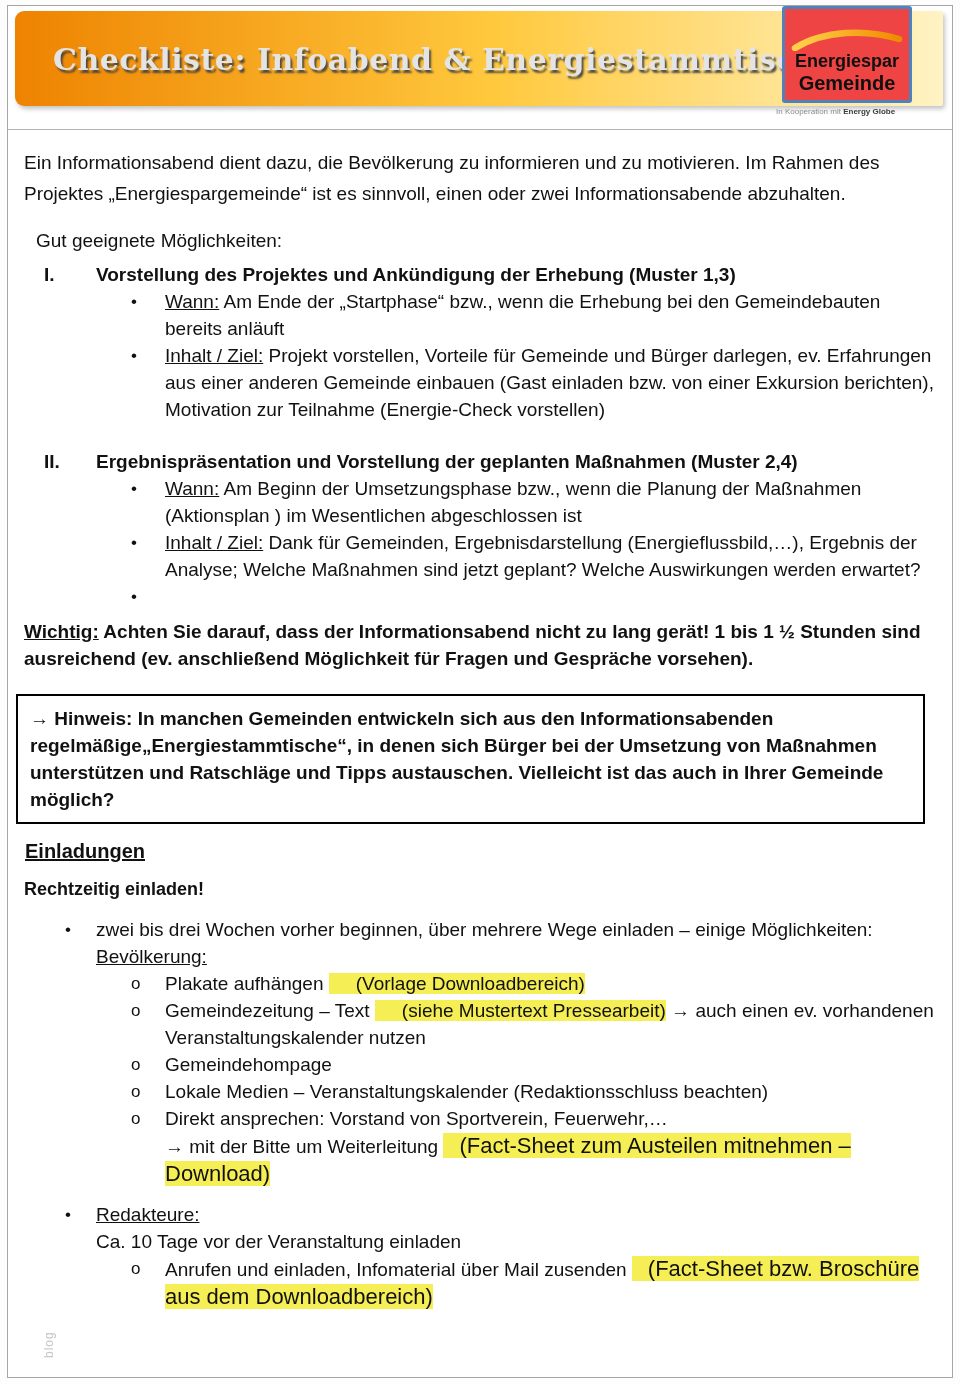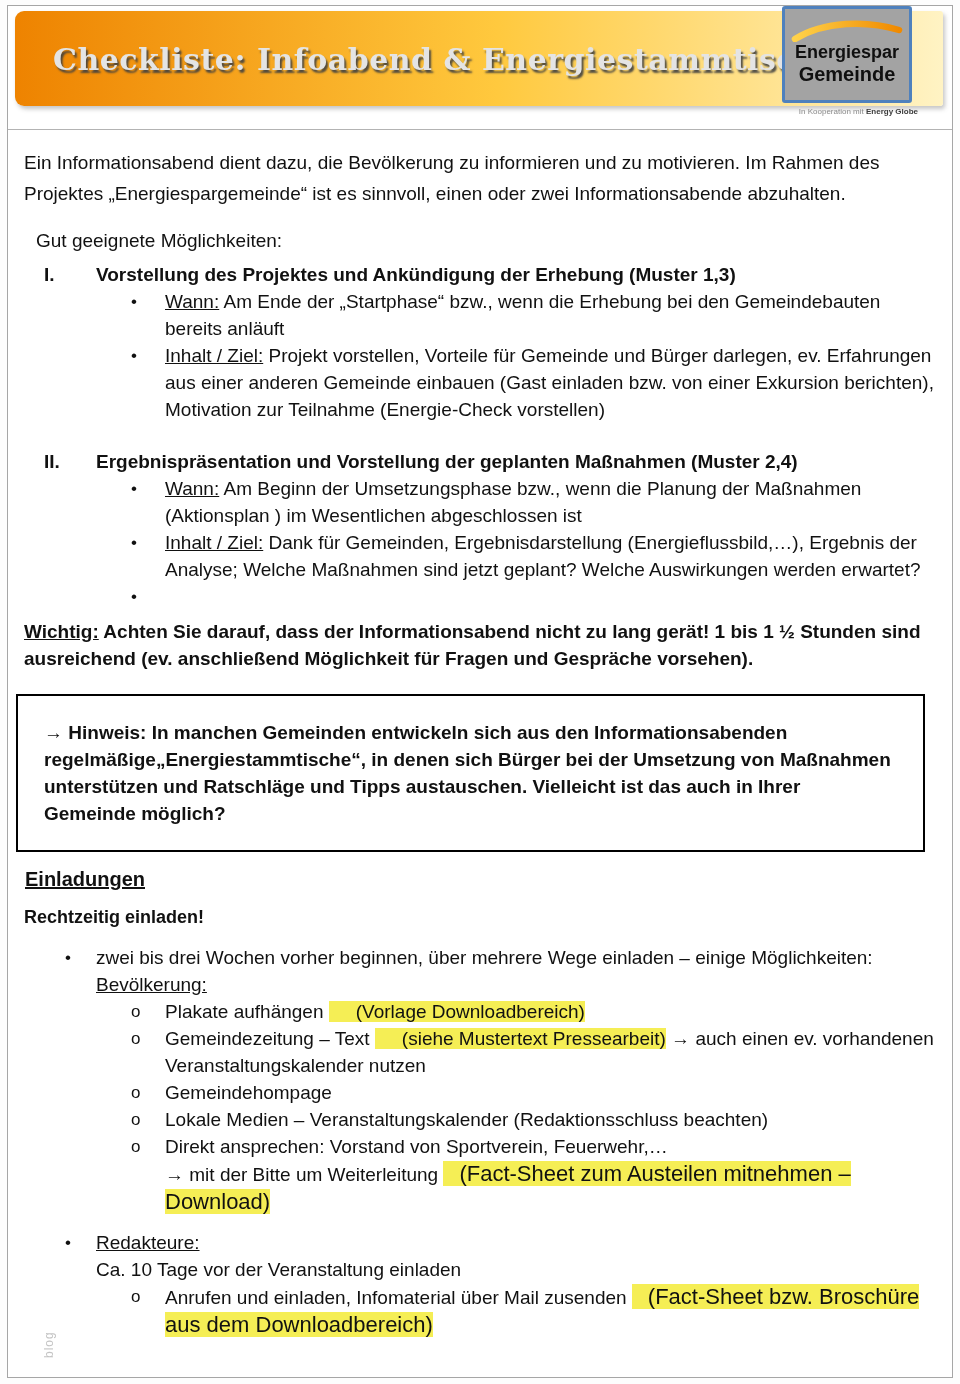--- a/index.html
+++ b/index.html
@@ -14,44 +14,44 @@
     position:absolute;left:7px;top:5px;right:9px;height:95px;border-radius:9px 3px 3px 9px;
     background:linear-gradient(90deg,var(--banner-start,#ee8300) 0%,var(--banner-mid,#ffc93e) 52%,var(--banner-end,#fff3c4) 100%);
     box-shadow:2px 3px 4px rgba(90,90,90,.35);
   }
   .banner-title{
     position:absolute;left:38px;top:50%;transform:translateY(-50%);
     font-family:"DejaVu Serif",serif;font-size:30px;font-weight:bold;letter-spacing:.5px;white-space:nowrap;
     color:var(--title-color,#e4e4e4);text-shadow:2px 3px 2px rgba(64,64,64,.9);
   }
   .logo-box{
-    position:absolute;right:40px;top:0;width:130px;height:97px;background:#a3a3a3;z-index:2;
-    border:3px solid var(--logo-border,#4f81bd);border-radius:3px;text-align:center;padding-top:9px;box-sizing:border-box;
+    position:absolute;right:40px;top:0;width:130px;height:97px;background:#ef4444;z-index:2;
+    border:3px solid var(--logo-border,#4f81bd);border-radius:3px;text-align:center;padding-top:18px;box-sizing:border-box;
   }
   .logo-swoosh{display:block;margin:0 auto;}
   .logo-l1{font-size:18px;font-weight:bold;line-height:21px;color:#101010;}
   .logo-l2{font-size:20px;font-weight:bold;line-height:23px;color:#101010;}
-  .logo-caption{position:absolute;right:34px;top:101px;width:142px;text-align:right;font-size:8px;color:#8a8a8a;z-index:2;}
+  .logo-caption{position:absolute;right:34px;top:101px;width:142px;text-align:left;font-size:8px;color:#8a8a8a;z-index:2;}
   .logo-caption b{color:#3d3d3d;}
   
   .content{padding:17px 15px 0 16px;font-size:19px;line-height:27px;}
   .intro{line-height:31px;margin:0 0 18px 0;}
   .poss{margin:0 0 7px 12px;}
   .sec-head{display:flex;margin-left:20px;font-weight:bold;}
   .numeral{width:52px;flex:none;}
   .sec-title{flex:1;}
   .b-row{display:flex;margin-left:107px;}
   .b-marker{width:34px;flex:none;font-size:17px;}
   .b-text{flex:1;}
   .ul{text-decoration:underline;}
   .sec2{margin-top:25px;}
   .empty-bullet{height:27px;}
   .wichtig{font-weight:bold;margin:8px 0 0 0;}
   .hinweis-box{border:2px solid #000;margin:22px 12px 0 -8px;padding:7px 10px;font-weight:bold;}
-  .hinweis-box p{margin:16px;}
+  .hinweis-box p{margin:2px;}
   .h1{font-size:24px;font-weight:bold;margin:50px 0 0 0;}
   .h2{font-size:20px;font-weight:bold;text-decoration:underline;margin:14px 0 0 1px;}
   .h3{font-size:18px;font-weight:bold;margin:11px 0 0 0;}
   .lvl1{margin-left:41px;margin-top:13px;}
   .lvl1 .b-marker{width:31px;}
   .o-row{display:flex;margin-left:107px;}
   .o-marker{width:34px;flex:none;font-size:17px;}
   .o-text{flex:1;}
   .hl{background:var(--highlight,#f5ee55);padding-left:27px;}
   .hl-sm{background:var(--highlight,#f5ee55);font-size:22px;padding-left:16px;}

